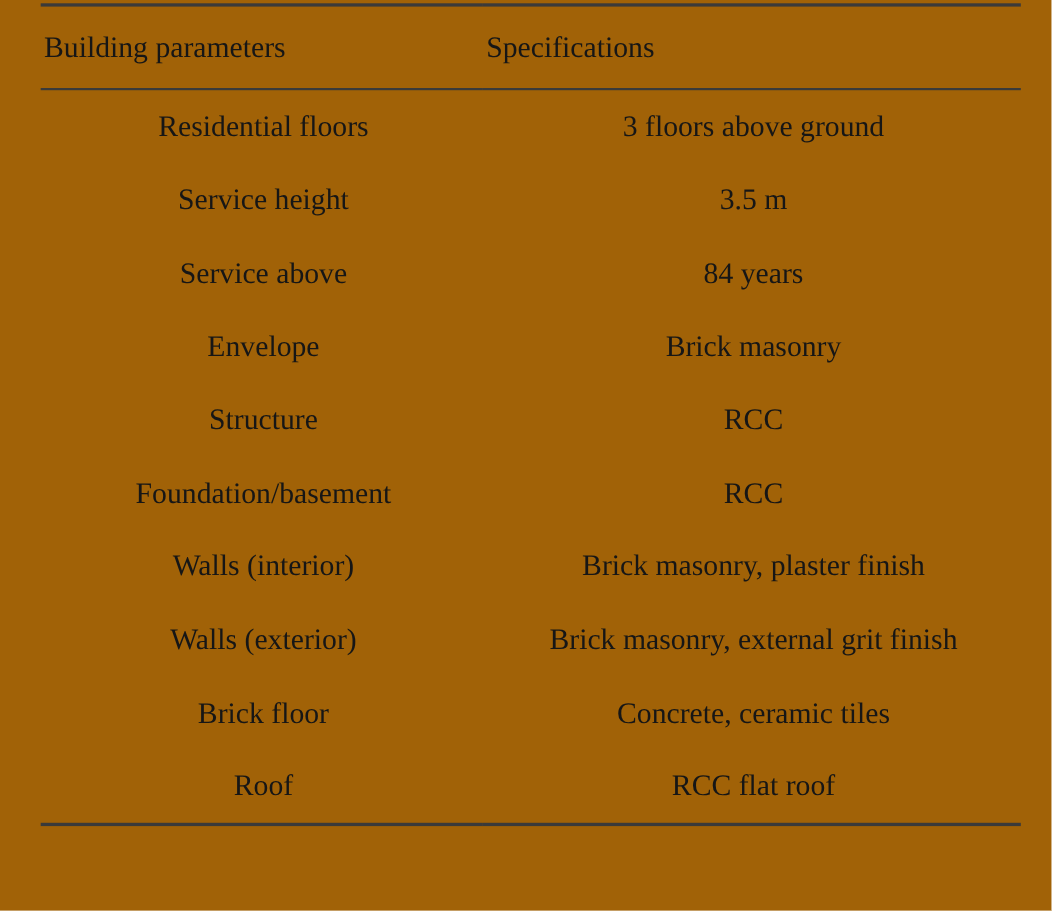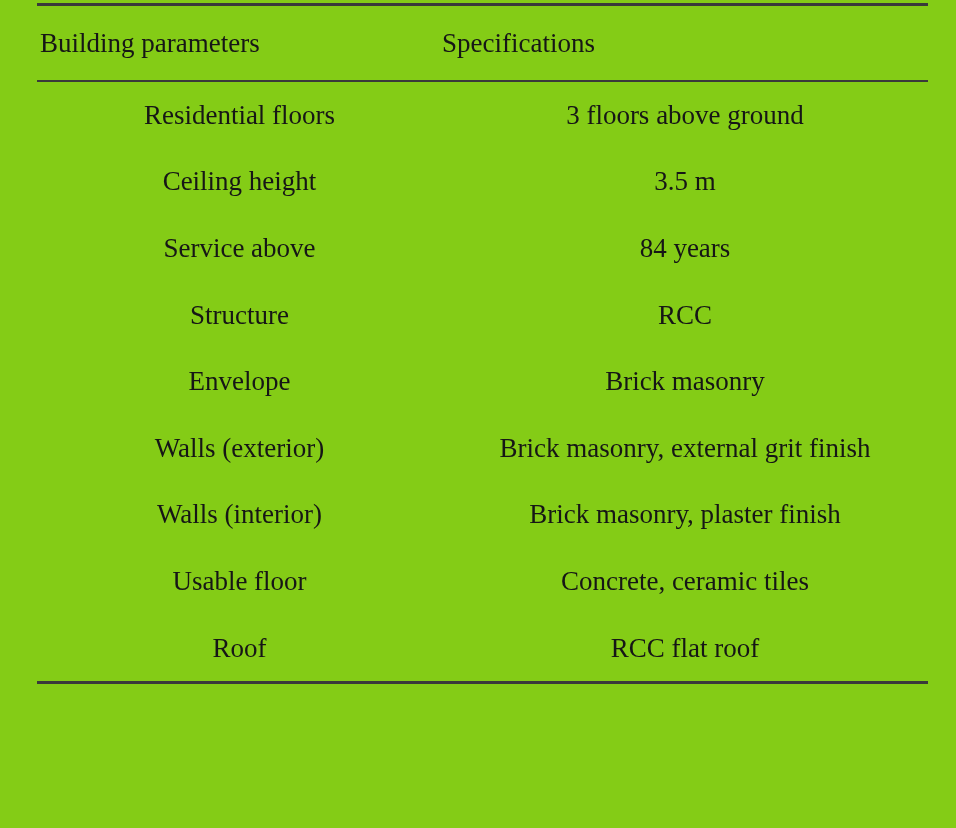--- a/index.html
+++ b/index.html
@@ -14,21 +14,21 @@
     overflow: hidden;
     font-family: "Liberation Serif", "DejaVu Serif", serif;
     color: #000000;
     -webkit-font-smoothing: antialiased;
   }
 
   .sheet {
     position: relative;
     width: 956px;
     height: 828px;
-    background: #84cc16;
+    background: #a16207;
   }
 
   .spec-table {
     position: absolute;
     left: 37px;
     top: 3px;
     width: 891px;
     border-collapse: collapse;
     table-layout: fixed;
   }
@@ -105,77 +105,85 @@
         <td>
           <span class="cell-text">Residential floors</span>
         </td>
         <td>
           <span class="cell-text">3 floors above ground</span>
         </td>
       </tr>
 
       <tr class="data-row">
         <td>
-          <span class="cell-text">Ceiling height</span>
+          <span class="cell-text">Service height</span>
         </td>
         <td>
           <span class="cell-text">3.5 m</span>
         </td>
       </tr>
 
       <tr class="data-row">
         <td>
           <span class="cell-text">Service above</span>
         </td>
         <td>
           <span class="cell-text">84 years</span>
         </td>
       </tr>
 
 
       <tr class="data-row">
         <td>
+          <span class="cell-text">Envelope</span>
+        </td>
+        <td>
+          <span class="cell-text">Brick masonry</span>
+        </td>
+      </tr>
+
+      <tr class="data-row">
+        <td>
           <span class="cell-text">Structure</span>
         </td>
         <td>
           <span class="cell-text">RCC</span>
         </td>
       </tr>
 
       <tr class="data-row">
         <td>
-          <span class="cell-text">Envelope</span>
-        </td>
-        <td>
-          <span class="cell-text">Brick masonry</span>
-        </td>
-      </tr>
-
+          <span class="cell-text">Foundation/basement</span>
+        </td>
+        <td>
+          <span class="cell-text">RCC</span>
+        </td>
+      </tr>
+
+      <tr class="data-row">
+        <td>
+          <span class="cell-text">Walls (interior)</span>
+        </td>
+        <td>
+          <span class="cell-text">Brick masonry, plaster finish</span>
+        </td>
+      </tr>
 
       <tr class="data-row">
         <td>
           <span class="cell-text">Walls (exterior)</span>
         </td>
         <td>
           <span class="cell-text">Brick masonry, external grit finish</span>
         </td>
       </tr>
 
       <tr class="data-row">
         <td>
-          <span class="cell-text">Walls (interior)</span>
-        </td>
-        <td>
-          <span class="cell-text">Brick masonry, plaster finish</span>
-        </td>
-      </tr>
-
-      <tr class="data-row">
-        <td>
-          <span class="cell-text">Usable floor</span>
+          <span class="cell-text">Brick floor</span>
         </td>
         <td>
           <span class="cell-text">Concrete, ceramic tiles</span>
         </td>
       </tr>
 
       <tr class="data-row">
         <td>
           <span class="cell-text">Roof</span>
         </td>

